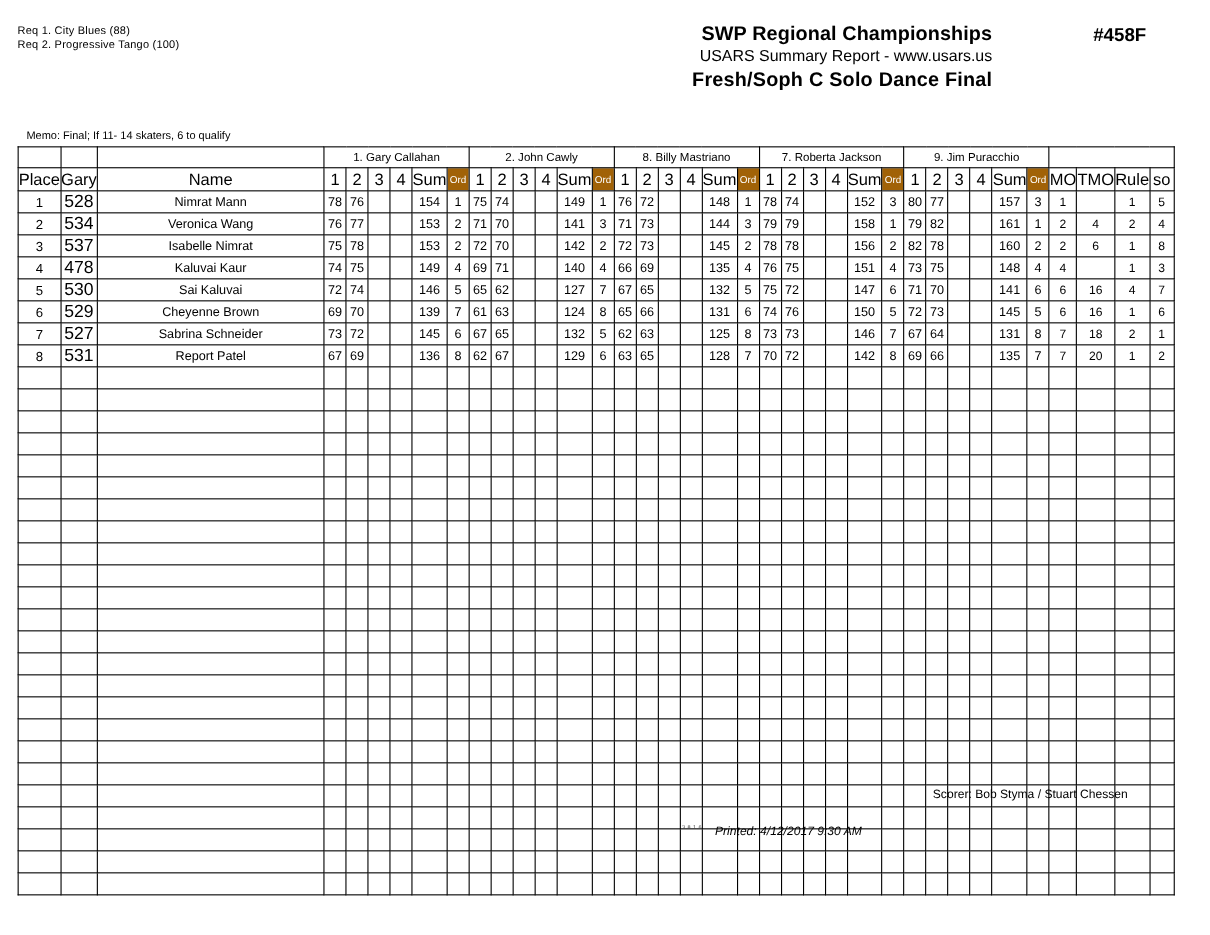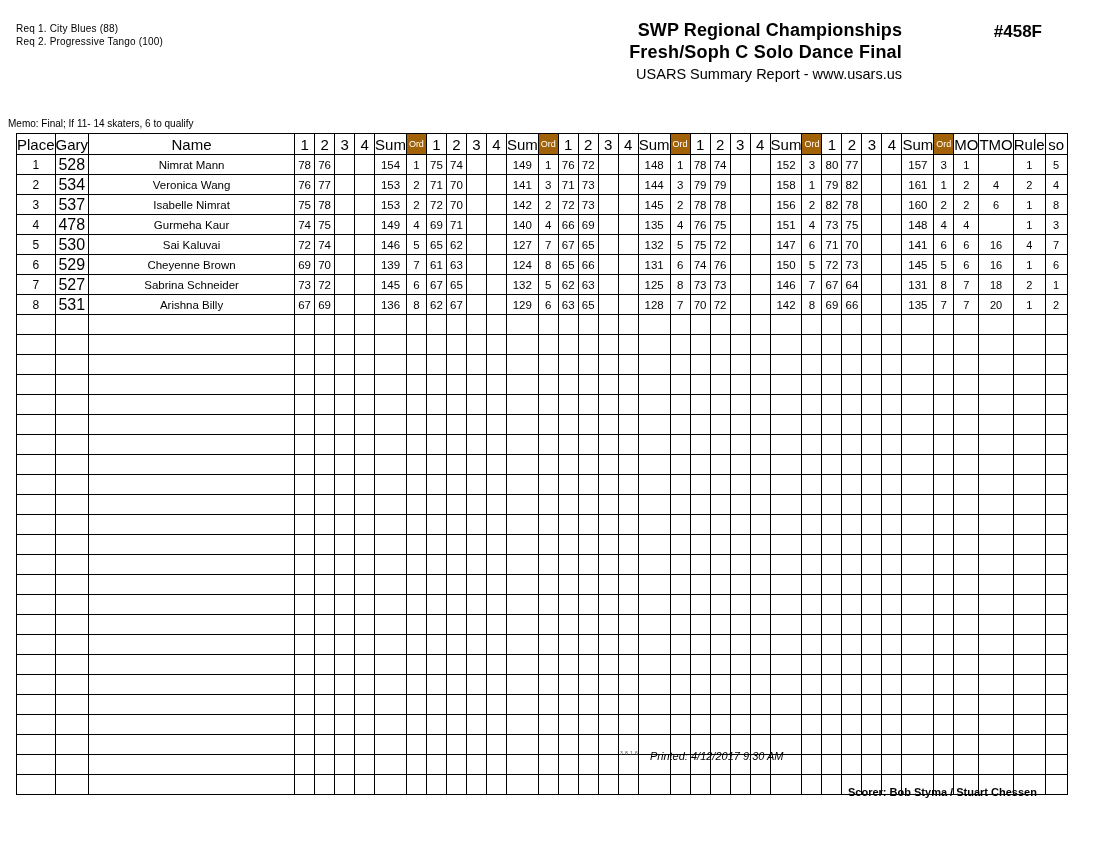--- a/index.html
+++ b/index.html
@@ -58,21 +58,21 @@
   }
   #event-number {
     position: absolute;
     right: 58px;
     top: 22px;
     font-size: 17px;
     font-weight: bold;
   }
   #memo {
     position: absolute;
-    left: 8px;
+    left: 24px;
     top: 118px;
     font-size: 10px;
   }
 
   
   #sheet {
     position: absolute;
     left: 16px;
     top: 133px;
     border-collapse: collapse;
@@ -152,38 +152,37 @@
     position: absolute;
     left: 650px;
     top: 750px;
     font-size: 11px;
     white-space: nowrap;
     font-style: italic;
   }
   #scorer {
     position: absolute;
     left: 848px;
-    top: 786px;
+    top: 716px;
     font-size: 11px;
     white-space: nowrap;
-    font-weight: bold;
   }
 </style>
 </head>
 <body>
 
 <div id="req-block">
   <div>Req  1.  City Blues (88)</div>
   <div>Req  2.  Progressive Tango (100)</div>
 </div>
 
 <div id="title-block">
   <div id="meet-title">SWP Regional Championships</div>
+  <div id="report-line">USARS Summary Report - www.usars.us</div>
   <div id="event-title">Fresh/Soph C Solo Dance Final</div>
-  <div id="report-line">USARS Summary Report - www.usars.us</div>
 </div>
 
 <div id="event-number">#458F</div>
 <div id="memo">Memo: Final; If 11- 14 skaters, 6 to qualify</div>
 
 <table id="sheet">
   <colgroup id="sheet-cols">
       <col style="width: 26px;">
       <col style="width: 32px;">
       <col style="width: 206px;">
@@ -216,20 +215,31 @@
       <col style="width: 20px;">
       <col style="width: 20px;">
       <col style="width: 30px;">
       <col style="width: 20px;">
       <col style="width: 24px;">
       <col style="width: 27px;">
       <col style="width: 25px;">
       <col style="width: 22px;">
     </colgroup>
   <tbody id="sheet-body">
+      <tr class="judge-banner">
+        <td class="nb" colspan="1"></td>
+        <td class="nb" colspan="1"></td>
+        <td class="nb" colspan="1"></td>
+        <td colspan="6">1.  Gary Callahan</td>
+        <td colspan="6">2.  John Cawly</td>
+        <td colspan="6">8.  Billy Mastriano</td>
+        <td colspan="6">7.  Roberta Jackson</td>
+        <td colspan="6">9.  Jim Puracchio</td>
+        <td class="nb" colspan="4"></td>
+      </tr>
       <tr class="col-head">
         <td>Place</td>
         <td>Gary</td>
         <td class="name-h">Name</td>
         <td>1</td>
         <td>2</td>
         <td>3</td>
         <td>4</td>
         <td>Sum</td>
         <td class="ord-h">Ord</td>
@@ -375,21 +385,21 @@
         <td class="sc">160</td>
         <td class="ord">2</td>
         <td class="mm">2</td>
         <td class="mm">6</td>
         <td class="mm">1</td>
         <td class="mm">8</td>
       </tr>
       <tr class="data qualified">
         <td class="place">4</td>
         <td class="cont">478</td>
-        <td class="name">Gurmeha Kaur</td>
+        <td class="name">Kaluvai Kaur</td>
         <td class="sc">74</td>
         <td class="sc">75</td>
         <td class="sc"></td>
         <td class="sc"></td>
         <td class="sc">149</td>
         <td class="ord">4</td>
         <td class="sc">69</td>
         <td class="sc">71</td>
         <td class="sc"></td>
         <td class="sc"></td>
@@ -531,21 +541,21 @@
         <td class="sc">131</td>
         <td class="ord">8</td>
         <td class="mm">7</td>
         <td class="mm">18</td>
         <td class="mm">2</td>
         <td class="mm">1</td>
       </tr>
       <tr class="data">
         <td class="place">8</td>
         <td class="cont">531</td>
-        <td class="name">Arishna Billy</td>
+        <td class="name">Report Patel</td>
         <td class="sc">67</td>
         <td class="sc">69</td>
         <td class="sc"></td>
         <td class="sc"></td>
         <td class="sc">136</td>
         <td class="ord">8</td>
         <td class="sc">62</td>
         <td class="sc">67</td>
         <td class="sc"></td>
         <td class="sc"></td>

